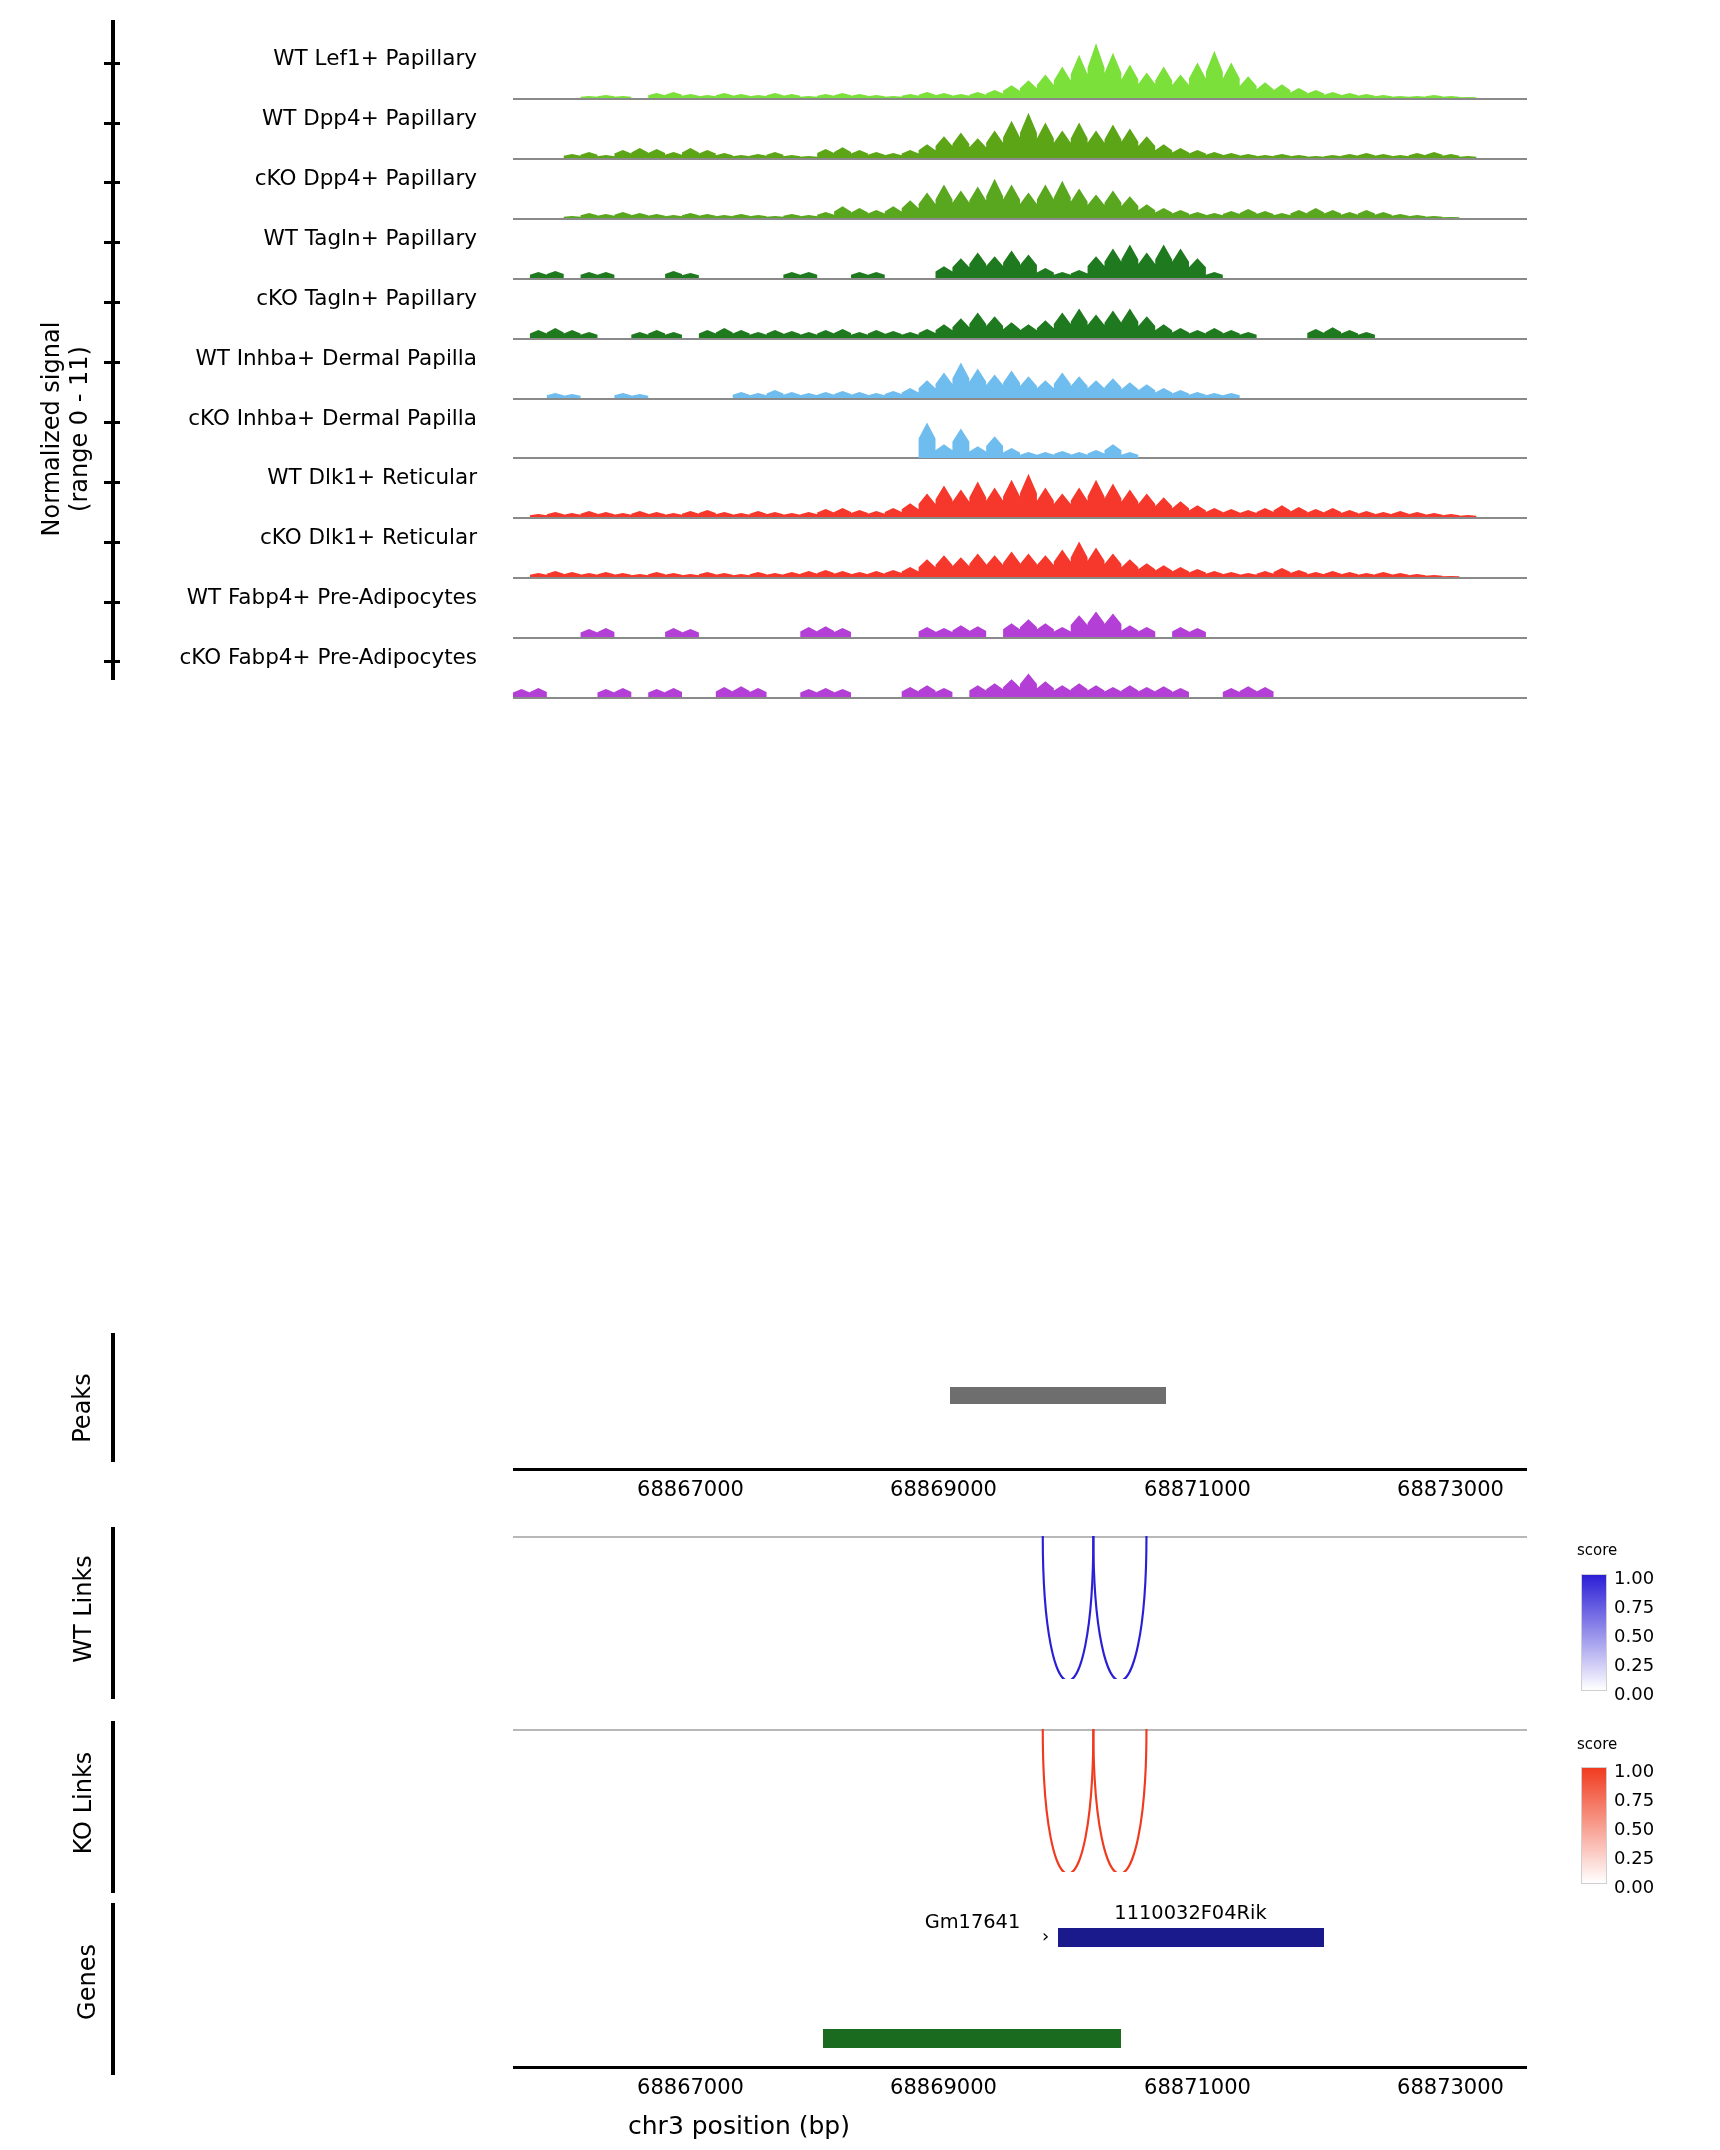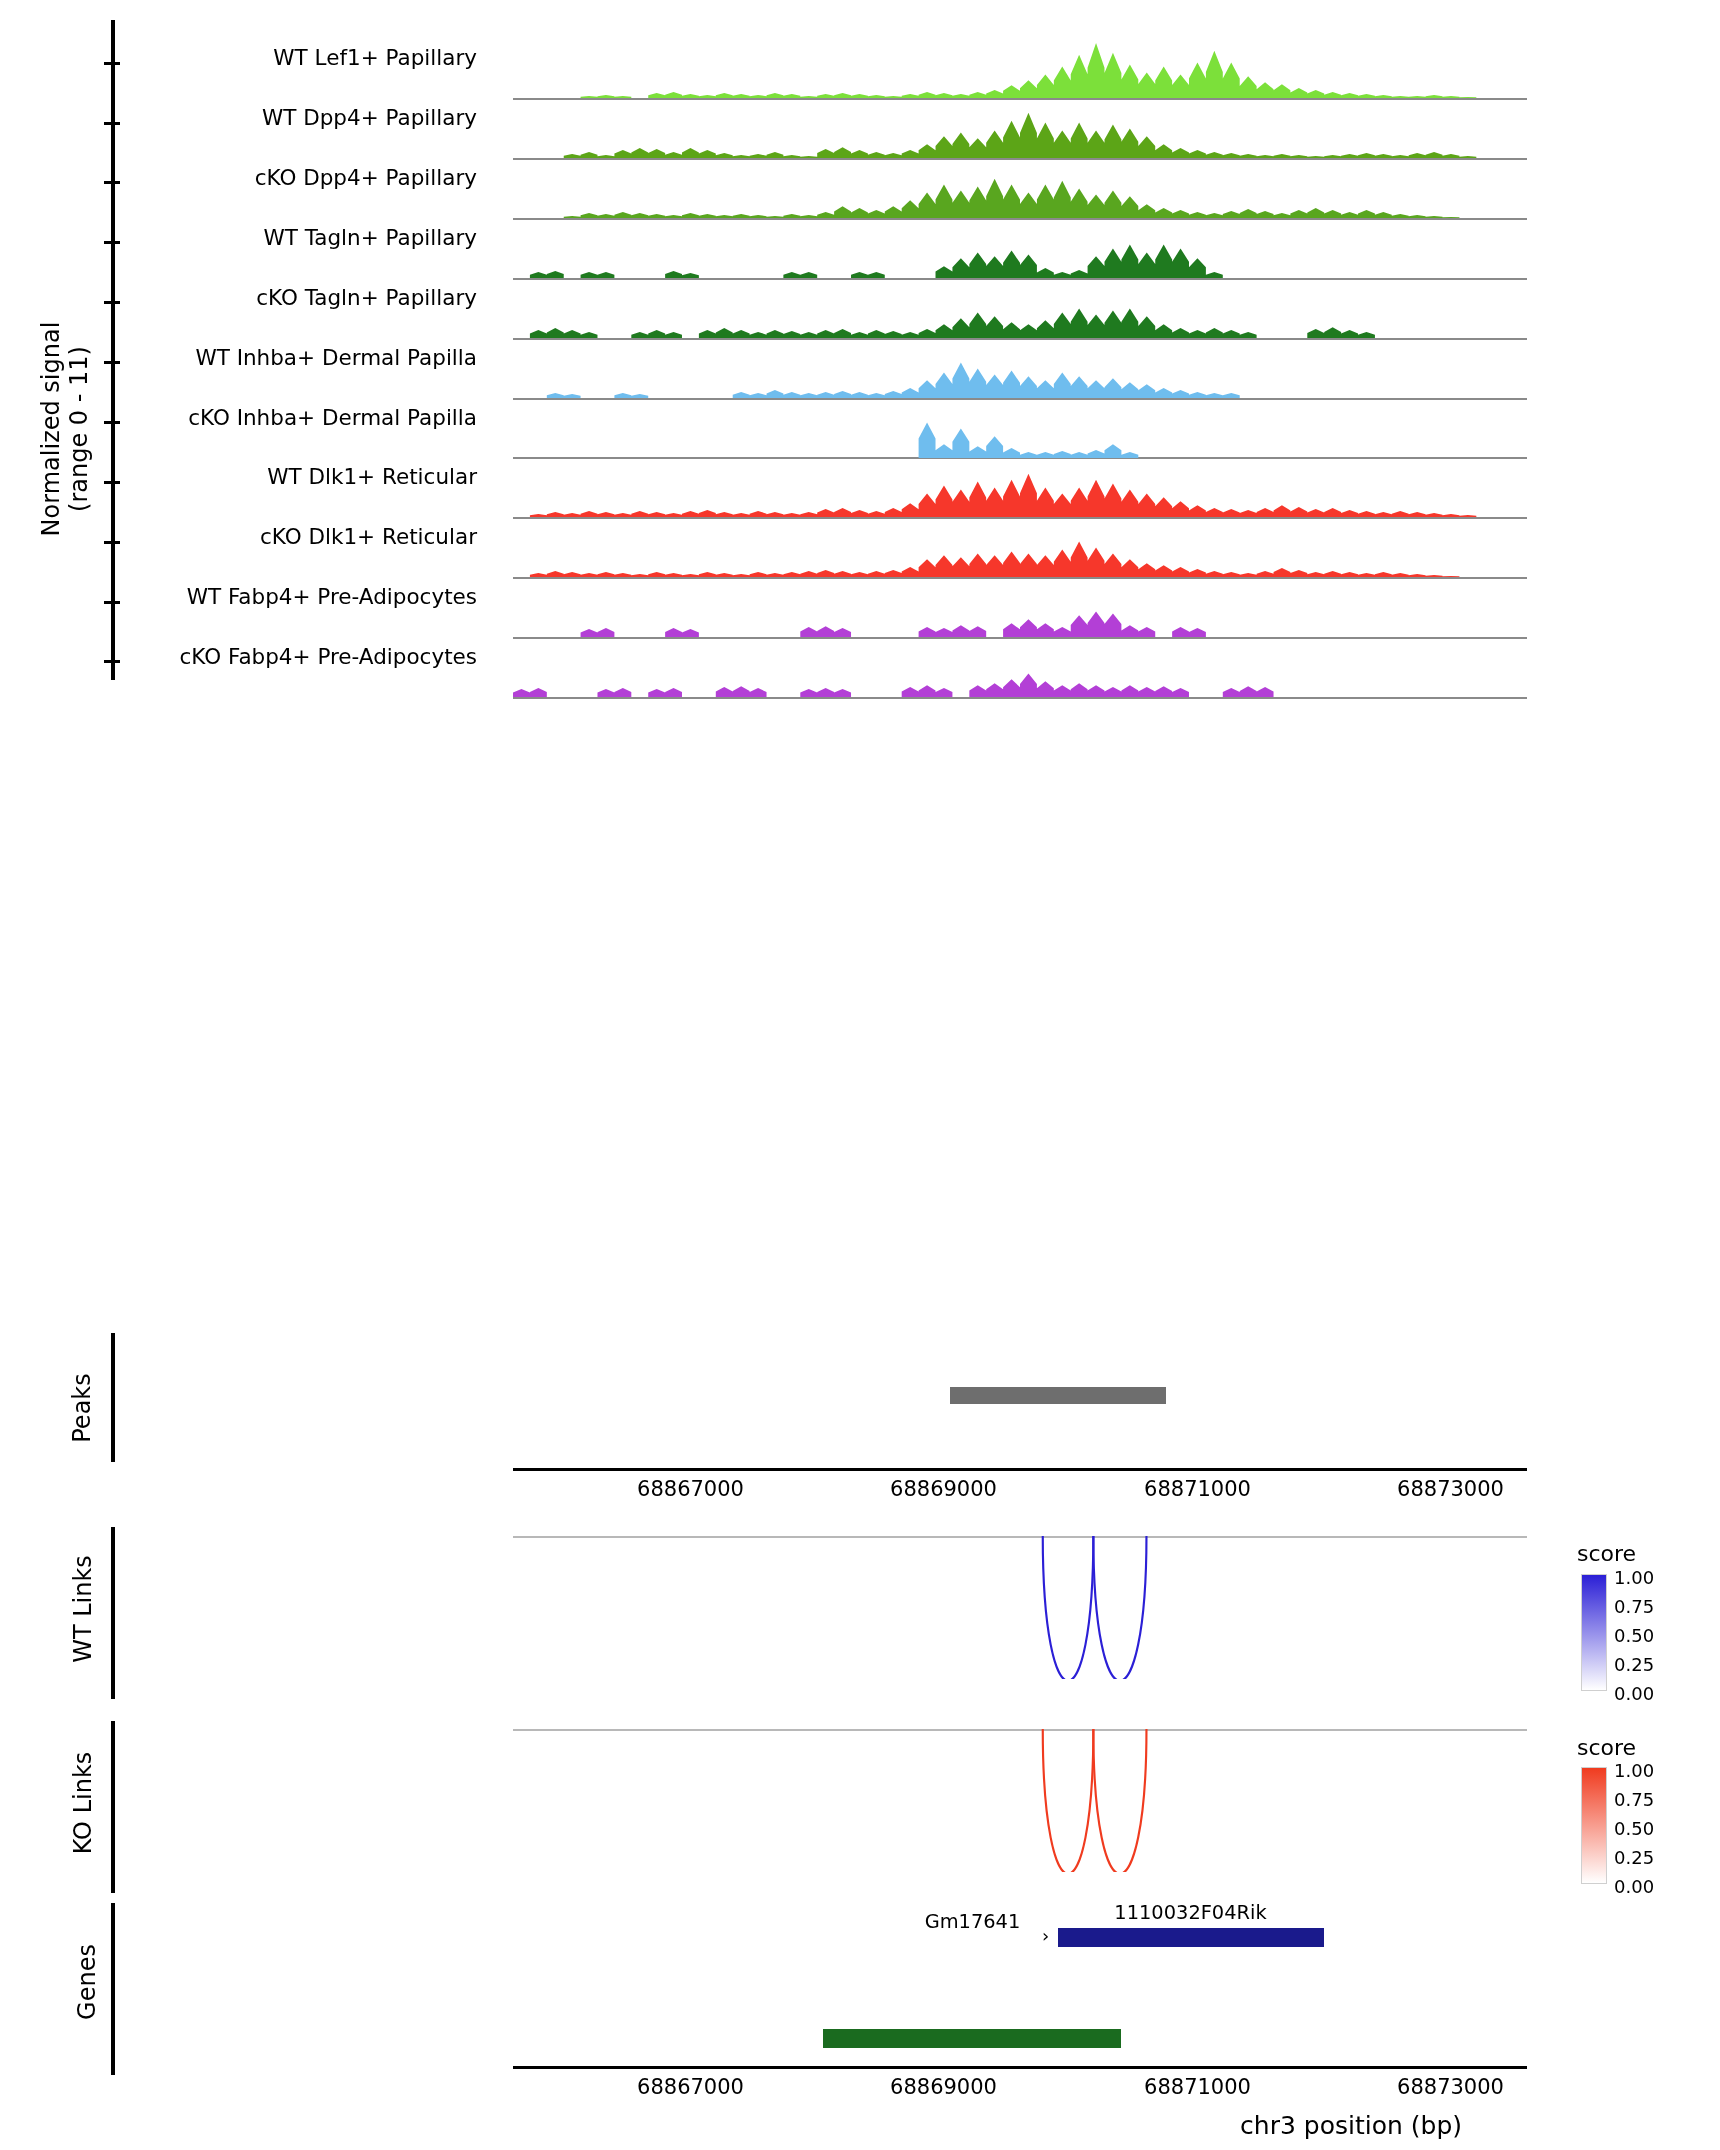--- a/index.html
+++ b/index.html
@@ -29,21 +29,21 @@
   .rot { transform:rotate(-90deg); }
   .xtick-lab { position:absolute; font-size:21px; text-align:center; width:215px; }
   .xaxis-title { position:absolute; font-size:25px; text-align:center; width:100%; }
   .sig { position:absolute; }
   .sig svg { display:block; }
 
   .peakbar { position:absolute; background:#6e6e6e; height:16.5px; }
 
   .links-top { position:absolute; background:#b8b8b8; height:2.2px; }
 
-  .legend-title { position:absolute; font-size:22px; }
+  .legend-title { position:absolute; font-size:15px; }
   .legend-bar {
     position:absolute; width:24.4px; height:115px; border:0.7px solid #cfcfcf;
   }
   .legend-ticks { position:absolute; font-size:18px; line-height:1; }
   .legend-ticks div { height:29px; }
 
   .gene-box { position:absolute; height:18.6px; }
   .gene-name { position:absolute; font-size:19.4px; text-align:center; }
   .gene-arrow { position:absolute; font-size:18px; }
 </style>
@@ -193,15 +193,15 @@
     <div class="gene-box" style="left:1058px; top:1928px; width:266px; background:#1A1A8C;"></div>
     <div class="gene-name" style="left:914px; top:1901px; width:553px;">1110032F04Rik</div>
     <div class="gene-arrow" style="left:1042px; top:1925px;">›</div>
     <div class="gene-box" style="left:823px; top:2029px; width:298px; background:#1A6B1F;"></div>
     <div class="gene-name" style="left:680px; top:1910px; width:585px;">Gm17641</div>
     <div class="axisline" style="left:513px; top:2066px; width:1014px;"></div>
     <div class="xtick-lab" style="left:583px; top:2075px;">68867000</div>
     <div class="xtick-lab" style="left:836px; top:2075px;">68869000</div>
     <div class="xtick-lab" style="left:1090px; top:2075px;">68871000</div>
     <div class="xtick-lab" style="left:1343px; top:2075px;">68873000</div>
-    <div class="xaxis-title" style="left: 0px; top: 2111px; width: 1462px; text-align: right; padding-left: 0px;">chr3 position (bp)</div>
+    <div class="xaxis-title" style="left: 0px; top: 2111px; width: 1462px; text-align: center; padding-left: 8px;">chr3 position (bp)</div>
   </div>
 
 
 </body></html>

